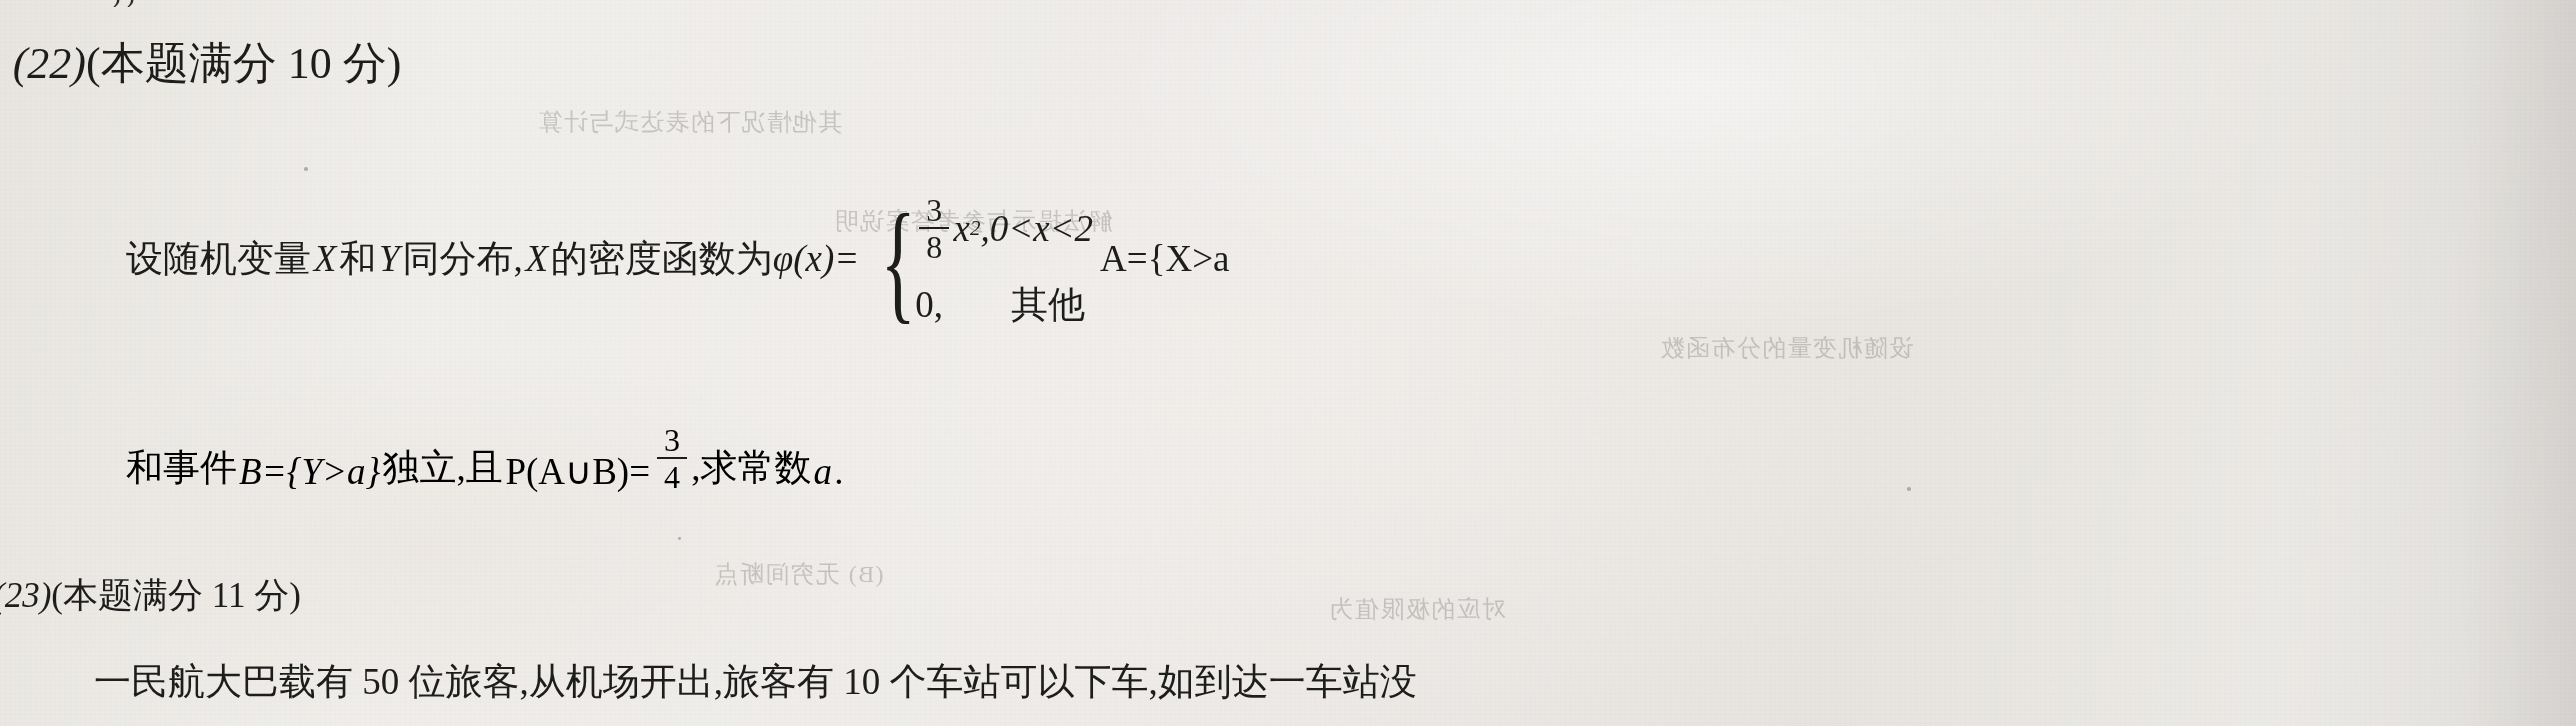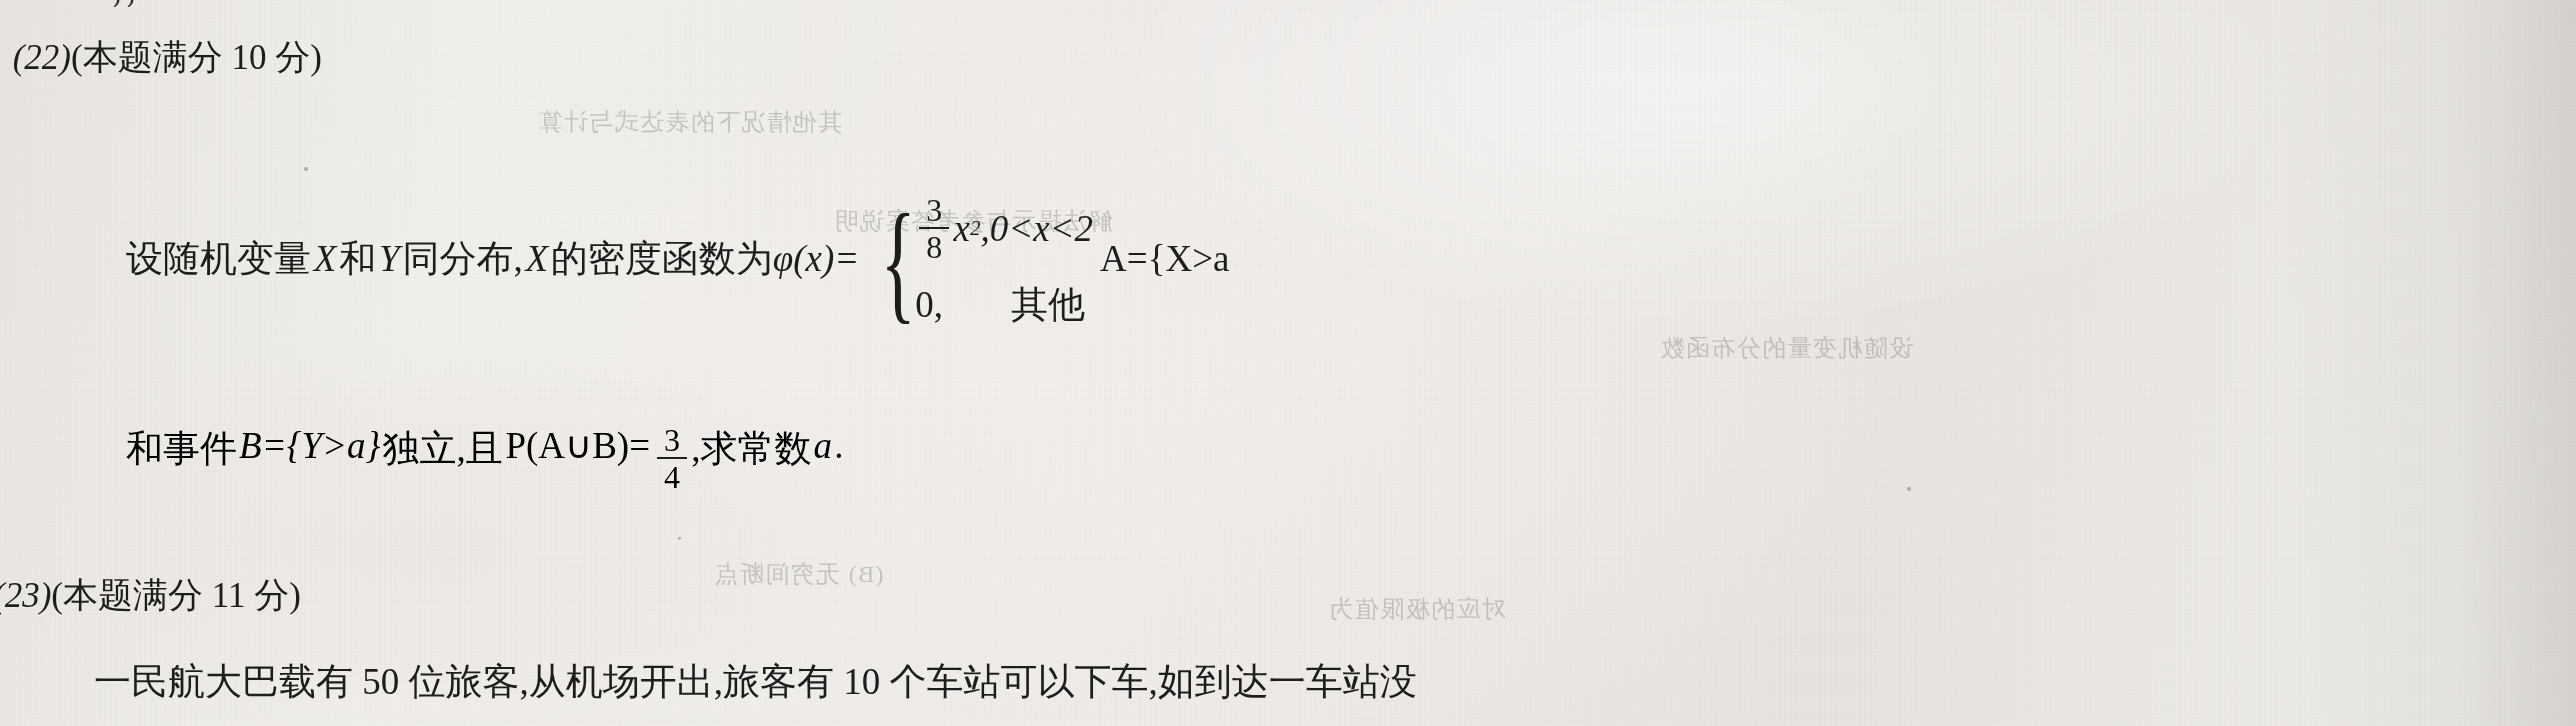--- a/index.html
+++ b/index.html
@@ -65,21 +65,21 @@
     font-style: italic;
     color: #2a2a28;
     overflow: hidden;
     height: 18.4px;
   }
 
   
   .line-22 {
     left: 12.7px;
     top: 34px;
-    font-size: 35px;
+    font-size: 44px;
   }
   .line-22 .num { font-style: italic; }
 
   
   .line-23 {
     left: -7px;
     top: 572px;
     font-size: 35px;
   }
   .line-23 .num { font-style: italic; }
@@ -141,21 +141,21 @@
   .sup { font-size: 21px; vertical-align: super; font-style: italic; }
   .other-pad { padding-left: 68px; font-family: Liberation Mono, monospace; }
 
   
   .p22b {
     position: absolute;
     left: 126px;
     top: 424px;
     font-size: 37px;
     display: flex;
-    align-items: flex-start;
+    align-items: flex-end;
     white-space: nowrap;
   }
   .p22b .var { font-style: italic; padding: 0 2.1px; }
 
   
   .p23 {
     position: absolute;
     left: 94px;
     top: 657px;
     font-size: 37px;

